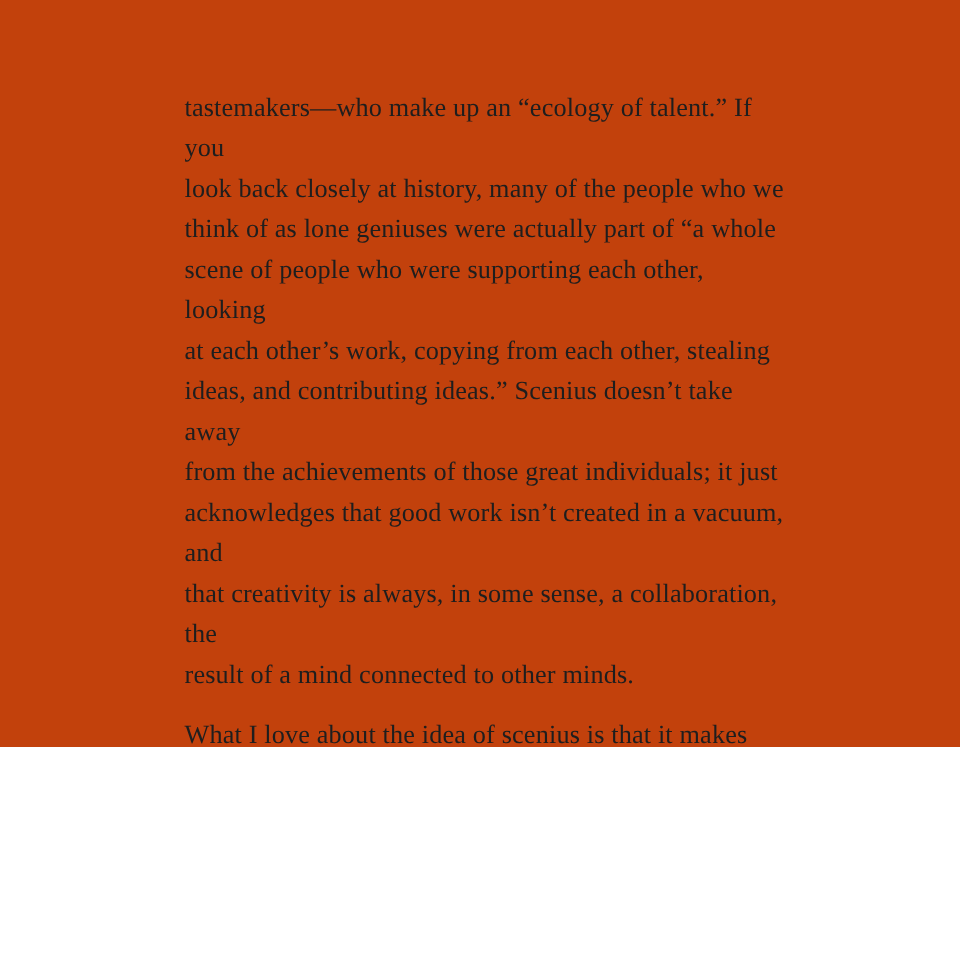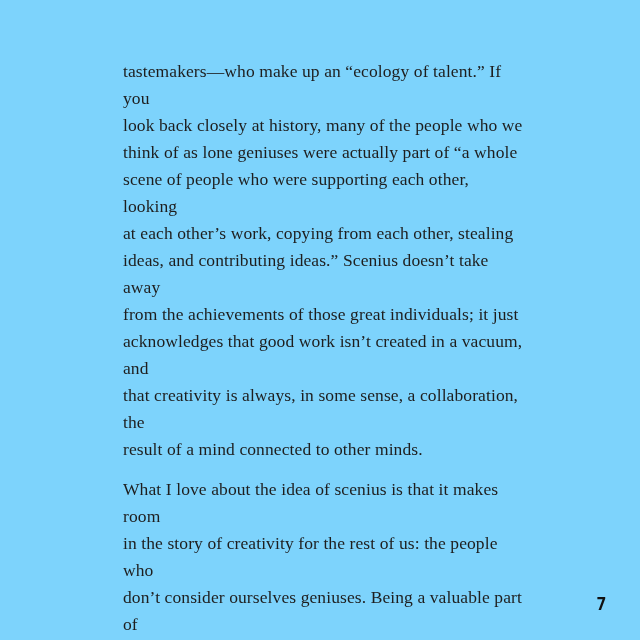--- a/index.html
+++ b/index.html
@@ -3,22 +3,22 @@
 <meta charset="utf-8">
 <style>
   html, body {
     margin: 0;
     padding: 0;
     background: #ffffff;
   }
   .page {
     position: relative;
     width: 640px;
-    height: 640px;
-    background: #7dd3fc;
+    height: 498px;
+    background: #c2410c;
     overflow: hidden;
     font-family: "Liberation Serif", serif;
   }
   .text-block {
     position: absolute;
     left: 123px;
     top: 58px;
     width: 404px;
     color: #1e1e1e;
     font-size: 17.5px;

